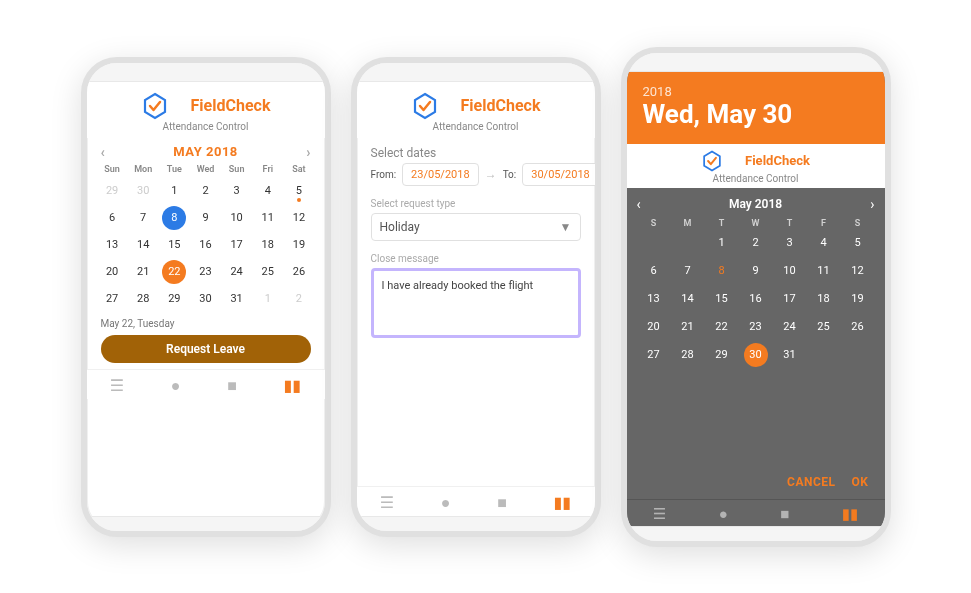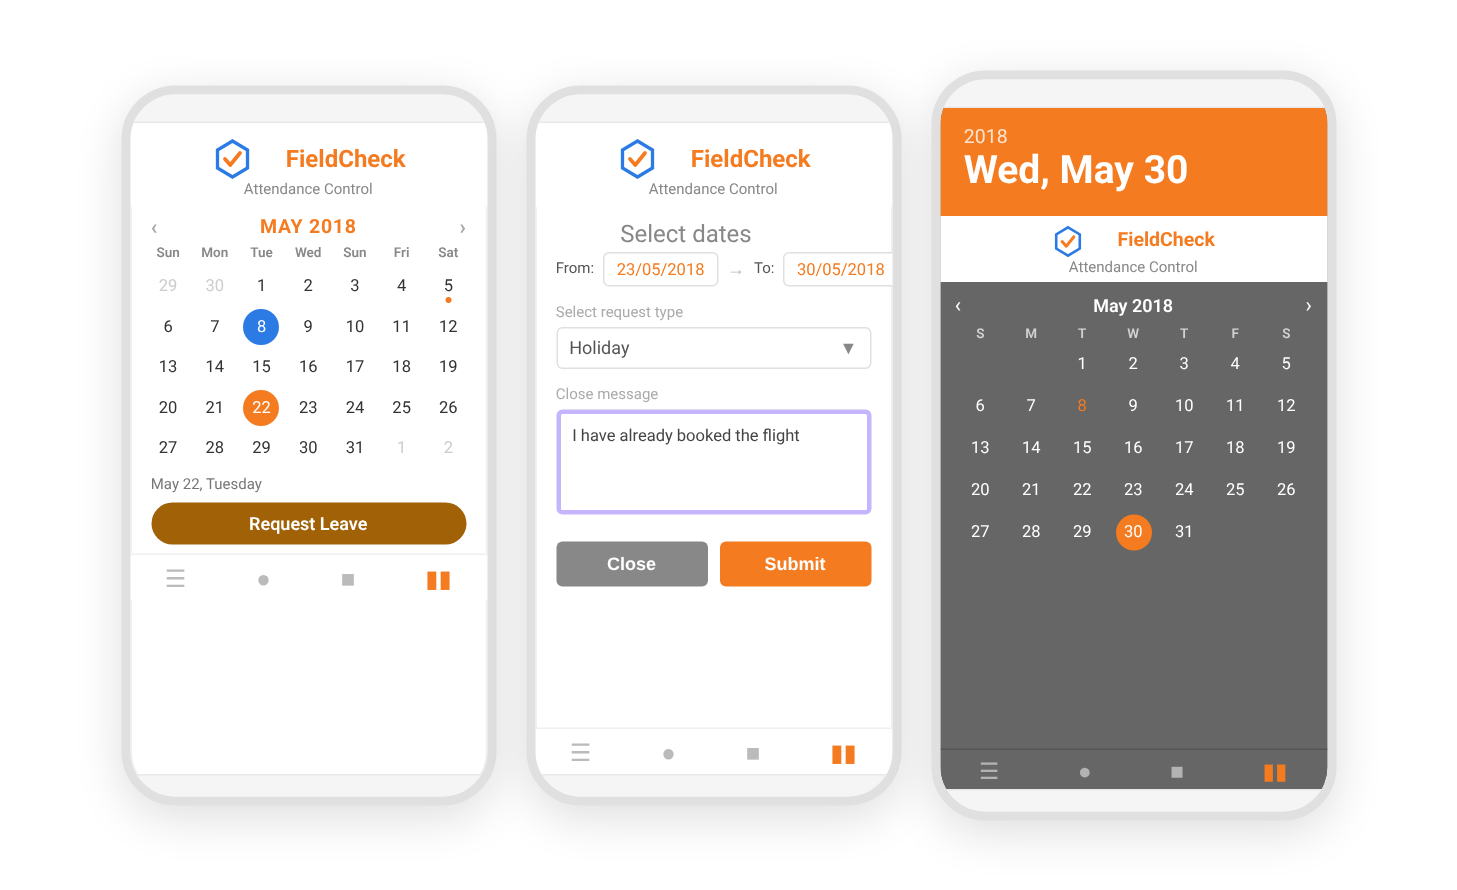--- a/index.html
+++ b/index.html
@@ -402,24 +402,23 @@
     }
     .dark-bottom-icon.active {
       color: #f47b20;
     }
     .form-label-text {
       font-size: 10px;
       color: #aaa;
       padding: 2px 0 4px;
     }
     .select-dates-label {
-      font-size: 16px;
+      font-size: 12px;
       color: #888;
       margin-bottom: 3px;
-      margin-left: 43px;
     }
 
     
     .fc-logo {
       display: inline-flex;
       align-items: center;
       gap: 22px;
     }
   </style>
 </head>
@@ -539,24 +538,20 @@
         <div class="form-label-text">Select request type</div>
         <div class="select-box">
           <span>Holiday</span>
           <span class="select-arrow">▼</span>
         </div>
 
         <div class="form-label-text">Close message</div>
         <div class="message-area">I have already booked the flight</div>
       </div>
 
-      <div class="form-btns">
-        <button class="btn-close">Close</button>
-        <button class="btn-submit">Submit</button>
-      </div>
 
       <div style="flex:1;"></div>
 
       <div class="bottom-nav">
         <span class="bottom-nav-icon">☰</span>
         <span class="bottom-nav-icon">●</span>
         <span class="bottom-nav-icon">■</span>
         <span class="bottom-nav-icon active">▮▮</span>
       </div>
     </div>
@@ -630,20 +625,24 @@
             <div class="dark-cal-day">27</div>
             <div class="dark-cal-day">28</div>
             <div class="dark-cal-day">29</div>
             <div class="dark-cal-day selected">30</div>
             <div class="dark-cal-day">31</div>
             <div class="dark-cal-day"></div>
             <div class="dark-cal-day"></div>
           </div>
       </div>
 
+      <div class="dark-footer-btns">
+        <span class="dark-btn-cancel">CANCEL</span>
+        <span class="dark-btn-ok">OK</span>
+      </div>
 
       <div class="dark-bottom-nav">
         <span class="dark-bottom-icon">☰</span>
         <span class="dark-bottom-icon">●</span>
         <span class="dark-bottom-icon">■</span>
         <span class="dark-bottom-icon active">▮▮</span>
       </div>
     </div>
   </div>
 

